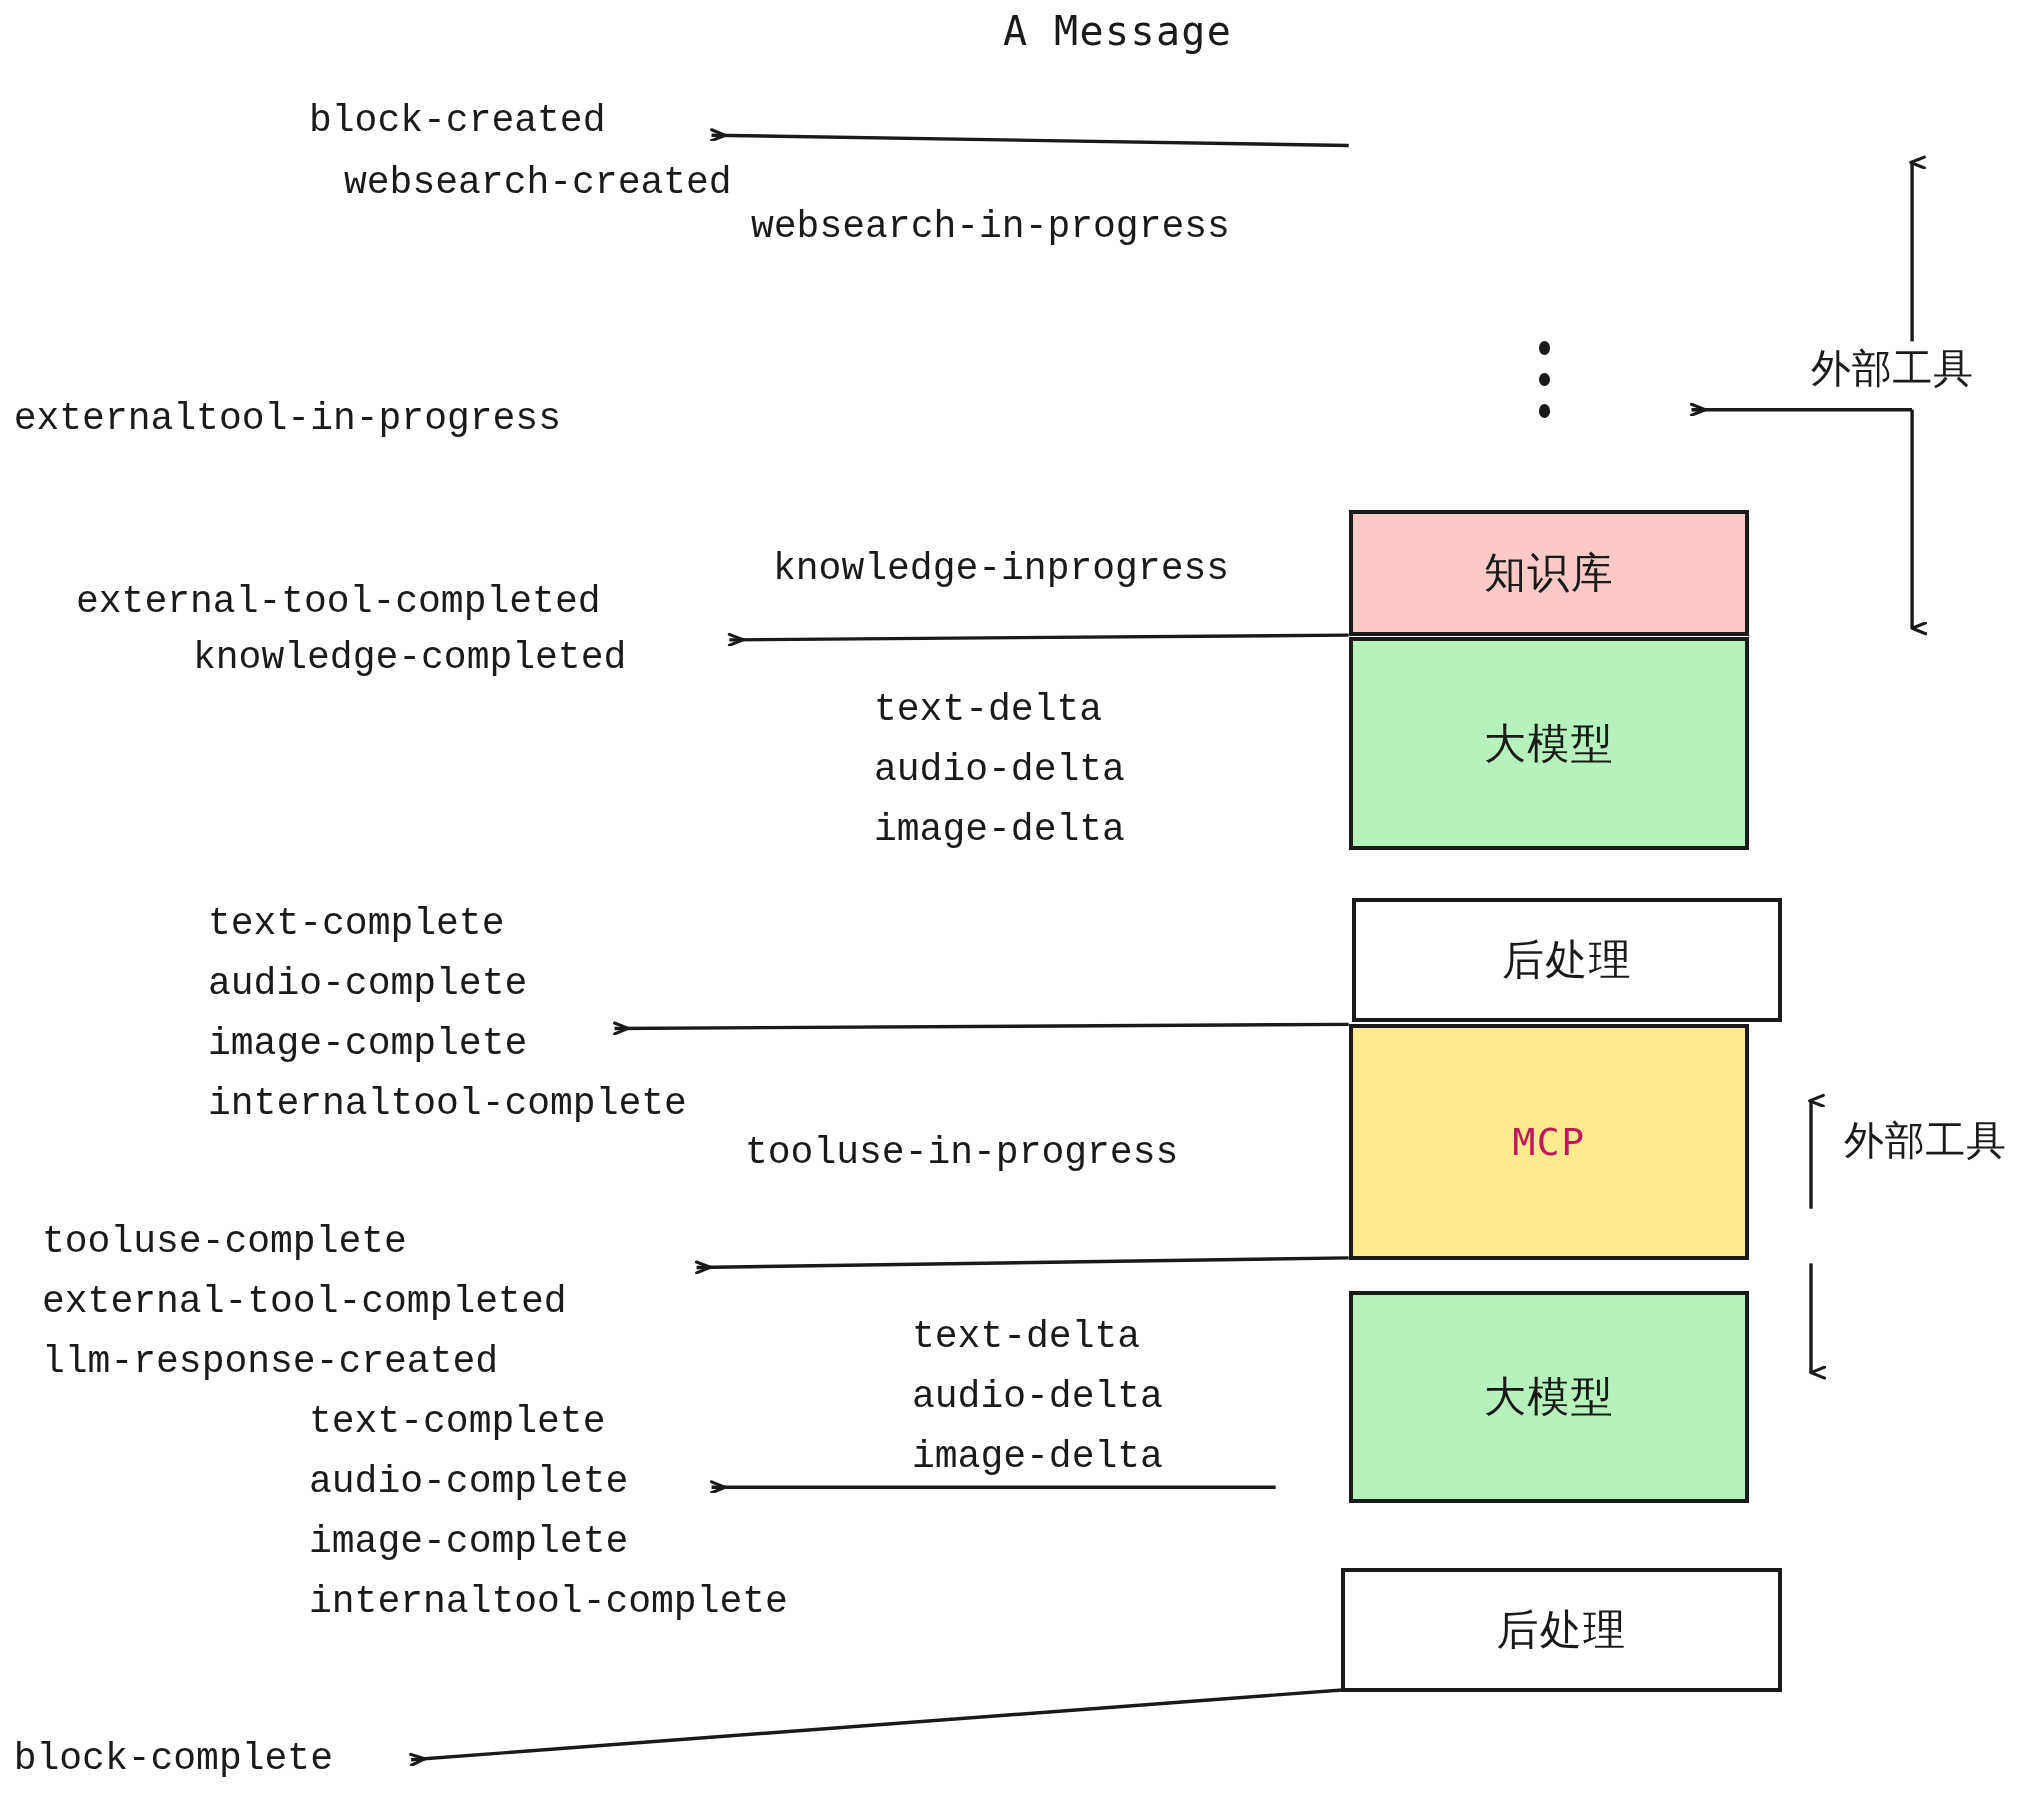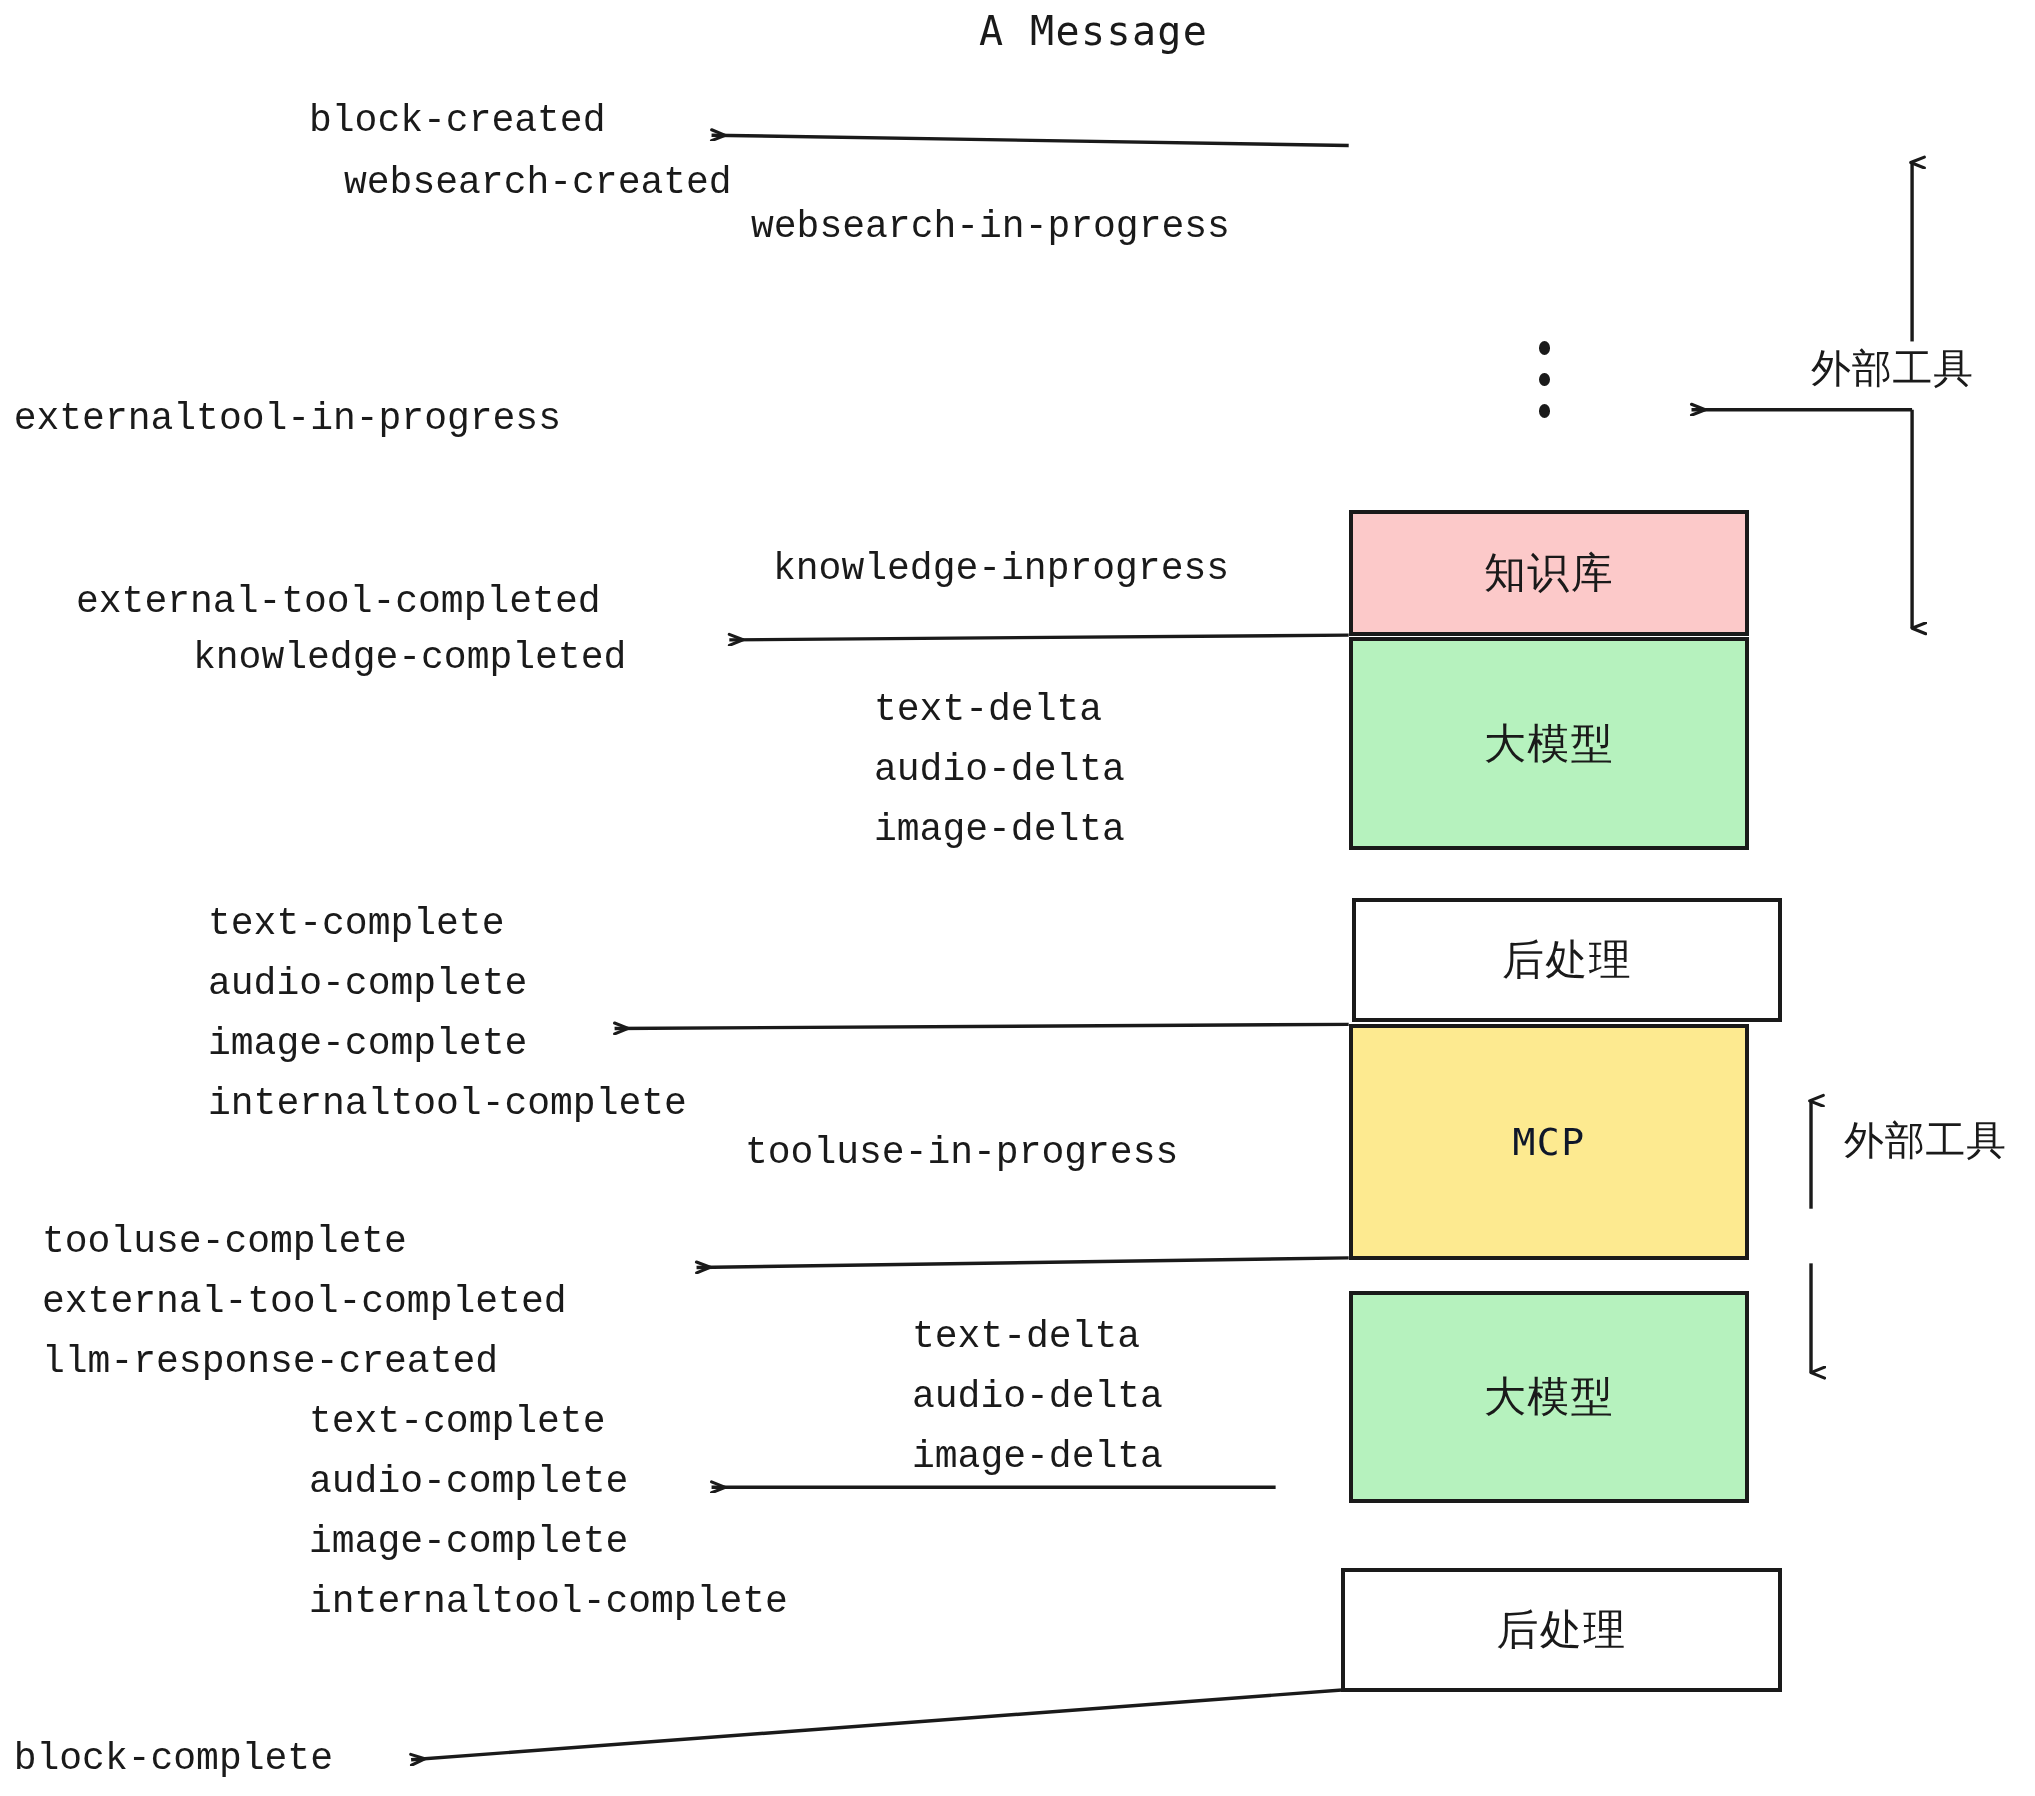--- a/index.html
+++ b/index.html
@@ -24,20 +24,21 @@
     letter-spacing: 0px;
     line-height: 1;
   }
   .title {
     position: absolute;
     font-family: "DejaVu Sans Mono", monospace;
     font-size: 40px;
     color: #1a1a1a;
     white-space: pre;
     letter-spacing: 1.4px;
+    margin-left: 24px;
   }
   .node {
     position: absolute;
     box-sizing: border-box;
     border: 4.1px solid #1a1a1a;
     display: flex;
     align-items: center;
     justify-content: center;
     font-family: "DejaVu Sans", sans-serif;
     font-size: 42px;
@@ -135,21 +136,21 @@
   </div>
 
   <div class="node" id="n-llm1" style="left: 1349px; top: 637px; width: 400px; height: 213px; background: rgb(182, 242, 190); border-color: rgb(26, 26, 26); color: rgb(26, 26, 26);">
     <span>大模型</span>
   </div>
 
   <div class="node" id="n-post1" style="left: 1352px; top: 898px; width: 430px; height: 124px; background: rgb(255, 255, 255); border-color: rgb(26, 26, 26); color: rgb(26, 26, 26);">
     <span>后处理</span>
   </div>
 
-  <div class="node mono" id="n-mcp" style="left: 1349px; top: 1024px; width: 400px; height: 236px; background: rgb(253, 234, 144); border-color: rgb(26, 26, 26); color: #0f172a;">
+  <div class="node mono" id="n-mcp" style="left: 1349px; top: 1024px; width: 400px; height: 236px; background: rgb(253, 234, 144); border-color: rgb(26, 26, 26); color: #be185d;">
     <span>MCP</span>
   </div>
 
   <div class="node" id="n-llm2" style="left: 1349px; top: 1291px; width: 400px; height: 212px; background: rgb(182, 242, 190); border-color: rgb(26, 26, 26); color: rgb(26, 26, 26);">
     <span>大模型</span>
   </div>
 
   <div class="node" id="n-post2" style="left: 1341px; top: 1568px; width: 441px; height: 124px; background: rgb(255, 255, 255); border-color: rgb(26, 26, 26); color: rgb(26, 26, 26);">
     <span>后处理</span>
   </div>

